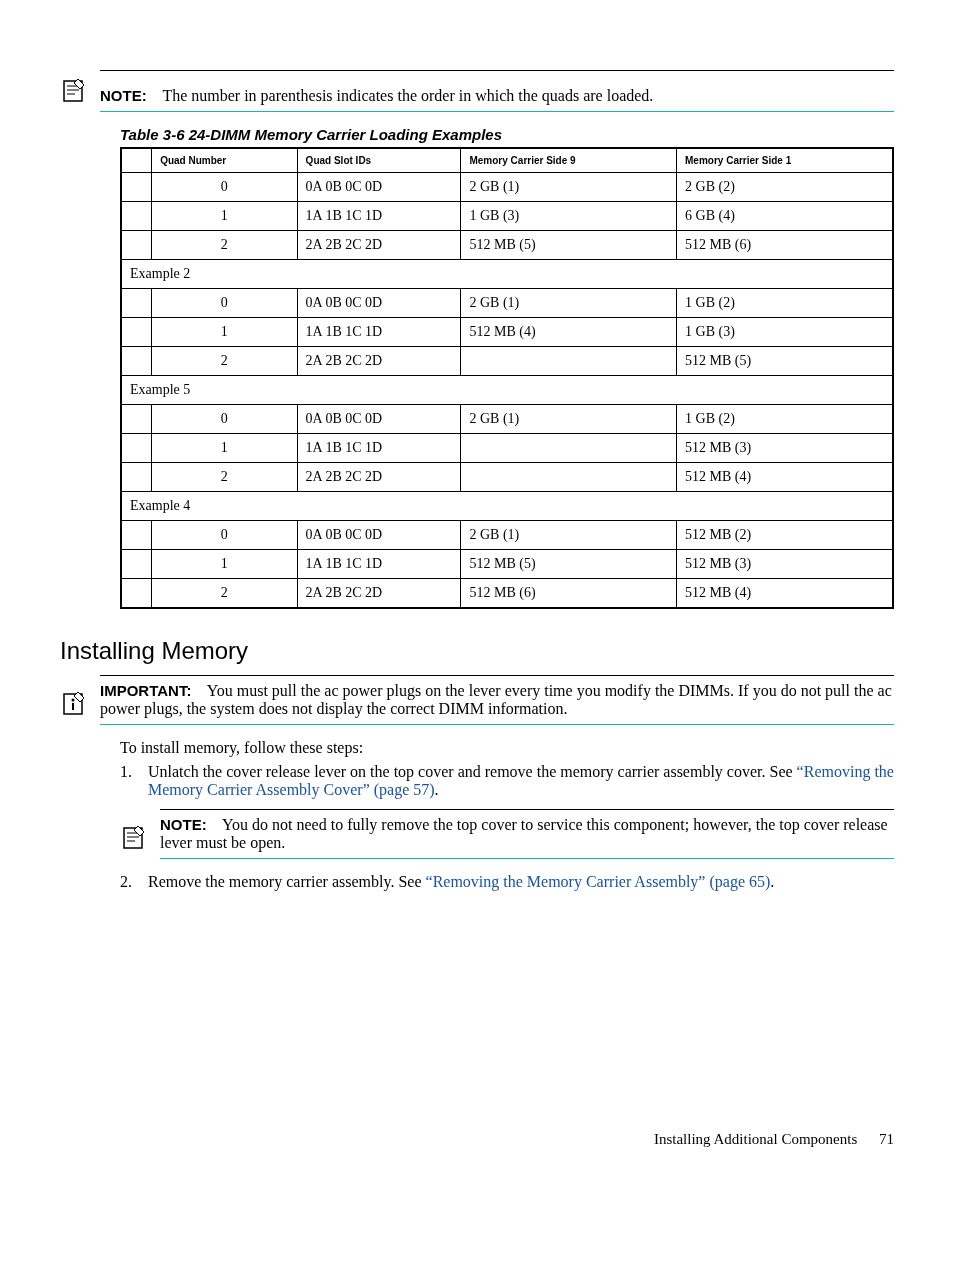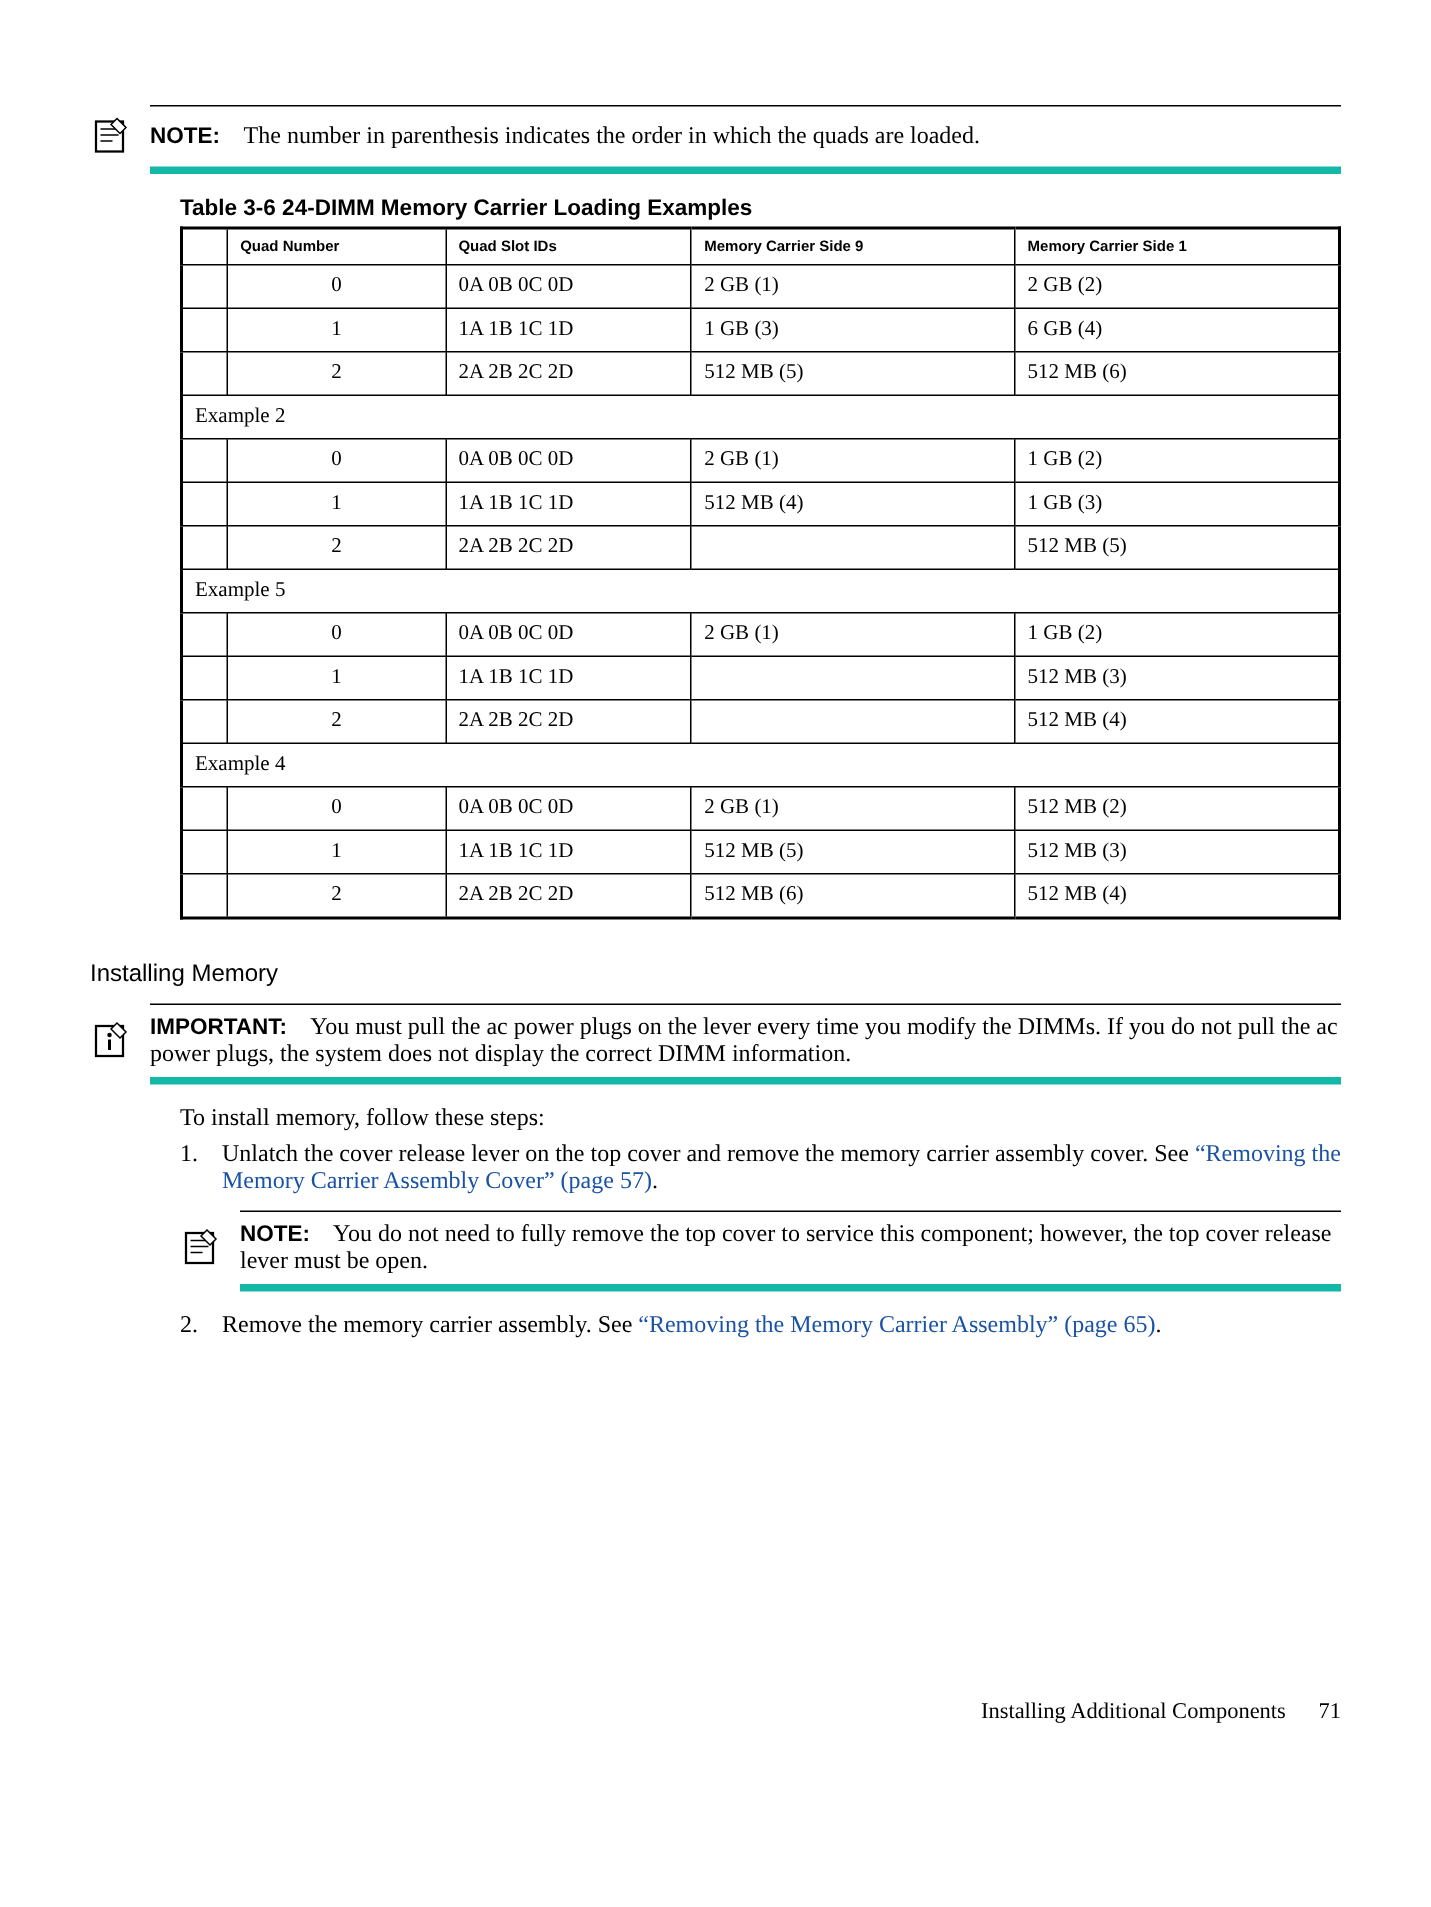--- a/index.html
+++ b/index.html
@@ -7,25 +7,25 @@
     font-size: 16px;
     color: #000;
     margin: 0;
     padding: 60px 60px 60px 60px;
     width: 954px;
     box-sizing: border-box;
     background: #fff;
   }
   .note-block, .important-block {
     border-top: 1px solid #000;
-    border-bottom: 5px solid #14b8a6;
+    border-bottom: 1px solid #14b8a6;
     padding: 6px 0;
     margin: 10px 0 14px 0;
     display: flex;
-    align-items: center;
+    align-items: flex-end;
     margin-left: 40px;
   }
   .note-block .icon, .important-block .icon {
     width: 40px;
     margin-left: -40px;
     flex: 0 0 40px;
     display: flex;
     align-items: flex-start;
     justify-content: flex-start;
   }
@@ -38,20 +38,21 @@
     font-size: 15px;
     margin-right: 12px;
   }
   .sans-bold {
     font-family: Arial, Helvetica, sans-serif;
     font-weight: bold;
     font-size: 15px;
   }
   .table-caption {
     margin: 10px 0 4px 60px;
+    font-style: italic;
   }
   table.data {
     border-collapse: collapse;
     width: calc(100% - 60px);
     margin-left: 60px;
     font-size: 14px;
   }
   table.data th, table.data td {
     border: 1px solid #000;
     padding: 6px 8px;
@@ -75,21 +76,21 @@
   }
   table.data tbody tr:last-child td {
     border-bottom: 2px solid #000;
   }
   table.data td.center {
     text-align: center;
   }
   h2.section {
     font-family: Arial, Helvetica, sans-serif;
     font-weight: normal;
-    font-size: 16px;
+    font-size: 24px;
     margin: 28px 0 10px 0;
   }
   p.body {
     margin: 10px 0 6px 60px;
   }
   .step-list {
     margin: 4px 0 4px 60px;
   }
   .step {
     display: flex;

